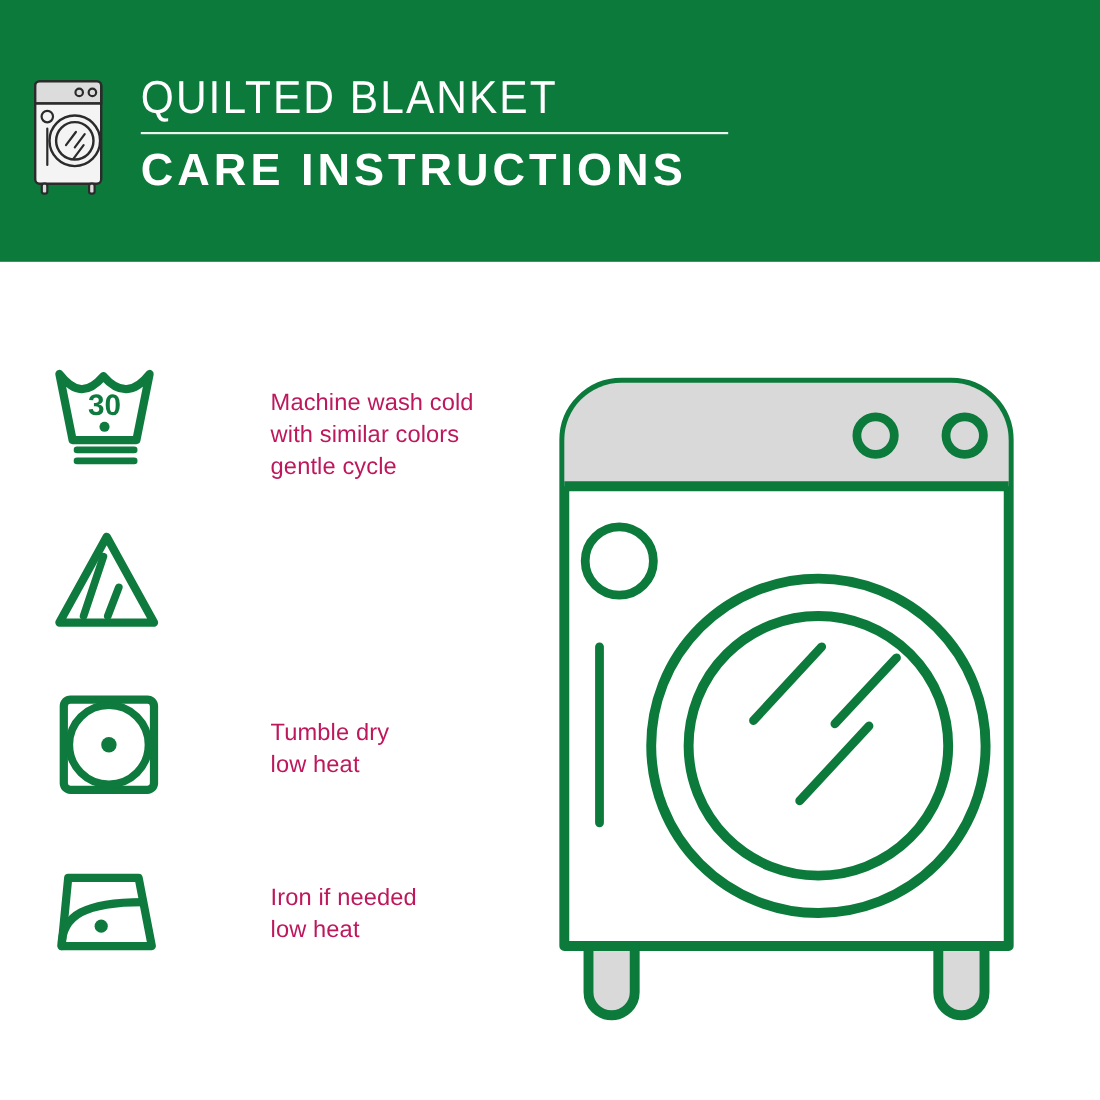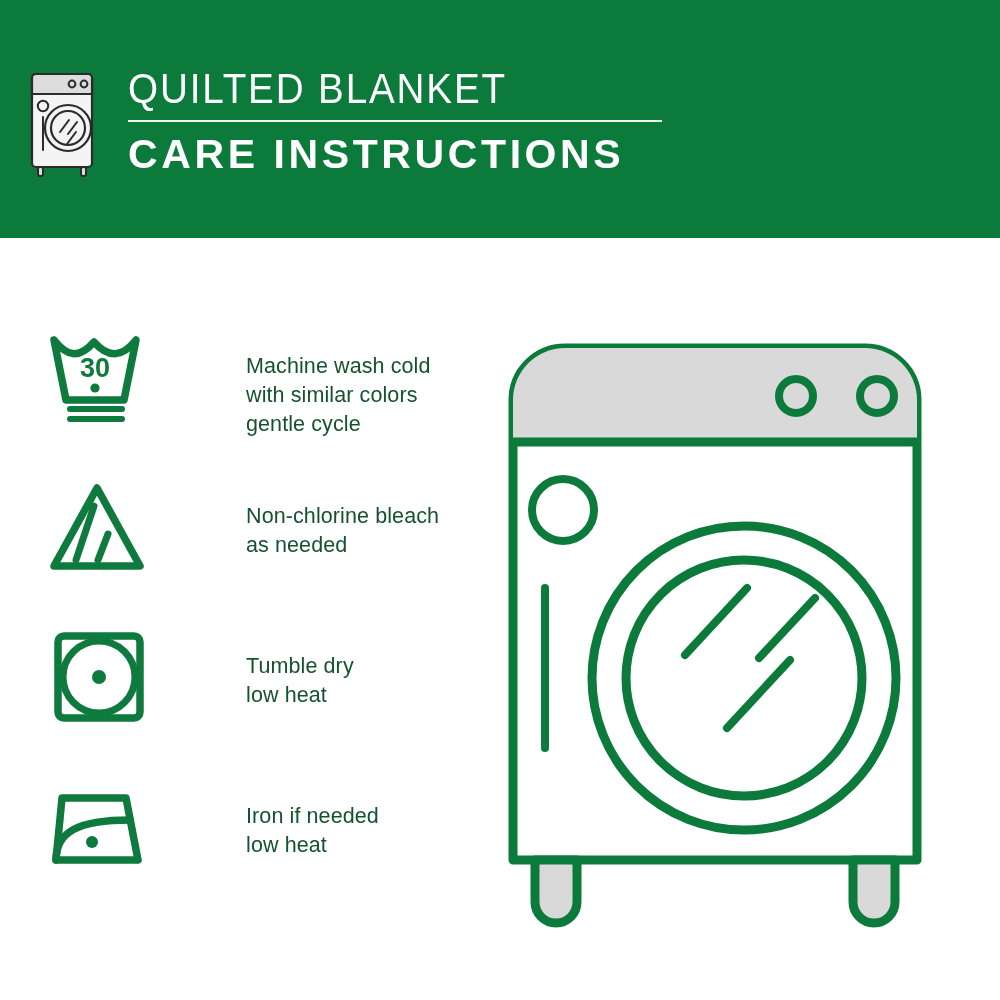--- a/index.html
+++ b/index.html
@@ -87,21 +87,21 @@
     width: 112px;
     flex: 0 0 112px;
     margin-left: 44px;
     display: flex;
     align-items: flex-start;
     justify-content: center;
   }
   .care-text {
     margin-left: 42px;
     margin-top: 22px;
-    color: #14532d;
+    color: #be185d;
     font-size: 21.5px;
     line-height: 29px;
     font-weight: 400;
     letter-spacing: 0.1px;
     white-space: pre-line;
   }
 
   
   #machine-illustration {
     position: absolute;
@@ -161,22 +161,20 @@
   </div>
 
   <div class="care-row">
     <div class="care-symbol">
       <svg width="104" height="96" viewBox="0 0 104 96">
         <path d="M49 8 L92 86 L6 86 Z" fill="none" stroke="#0e7a3d" stroke-width="7.5" stroke-linejoin="round"></path>
         <line x1="46" y1="26" x2="28" y2="80" stroke="#0e7a3d" stroke-width="7" stroke-linecap="round"></line>
         <line x1="60" y1="54" x2="50" y2="80" stroke="#0e7a3d" stroke-width="7" stroke-linecap="round"></line>
       </svg>
     </div>
-    <div class="care-text">Non-chlorine bleach
-as needed</div>
   </div>
 
   <div class="care-row">
     <div class="care-symbol">
       <svg width="104" height="96" viewBox="0 0 104 96">
         <rect x="10" y="6" width="82" height="82" rx="6" ry="6" fill="none" stroke="#0e7a3d" stroke-width="7.5"></rect>
         <circle cx="51" cy="47" r="36" fill="none" stroke="#0e7a3d" stroke-width="7"></circle>
         <circle cx="51" cy="47" r="7" fill="#0e7a3d"></circle>
       </svg>
     </div>

